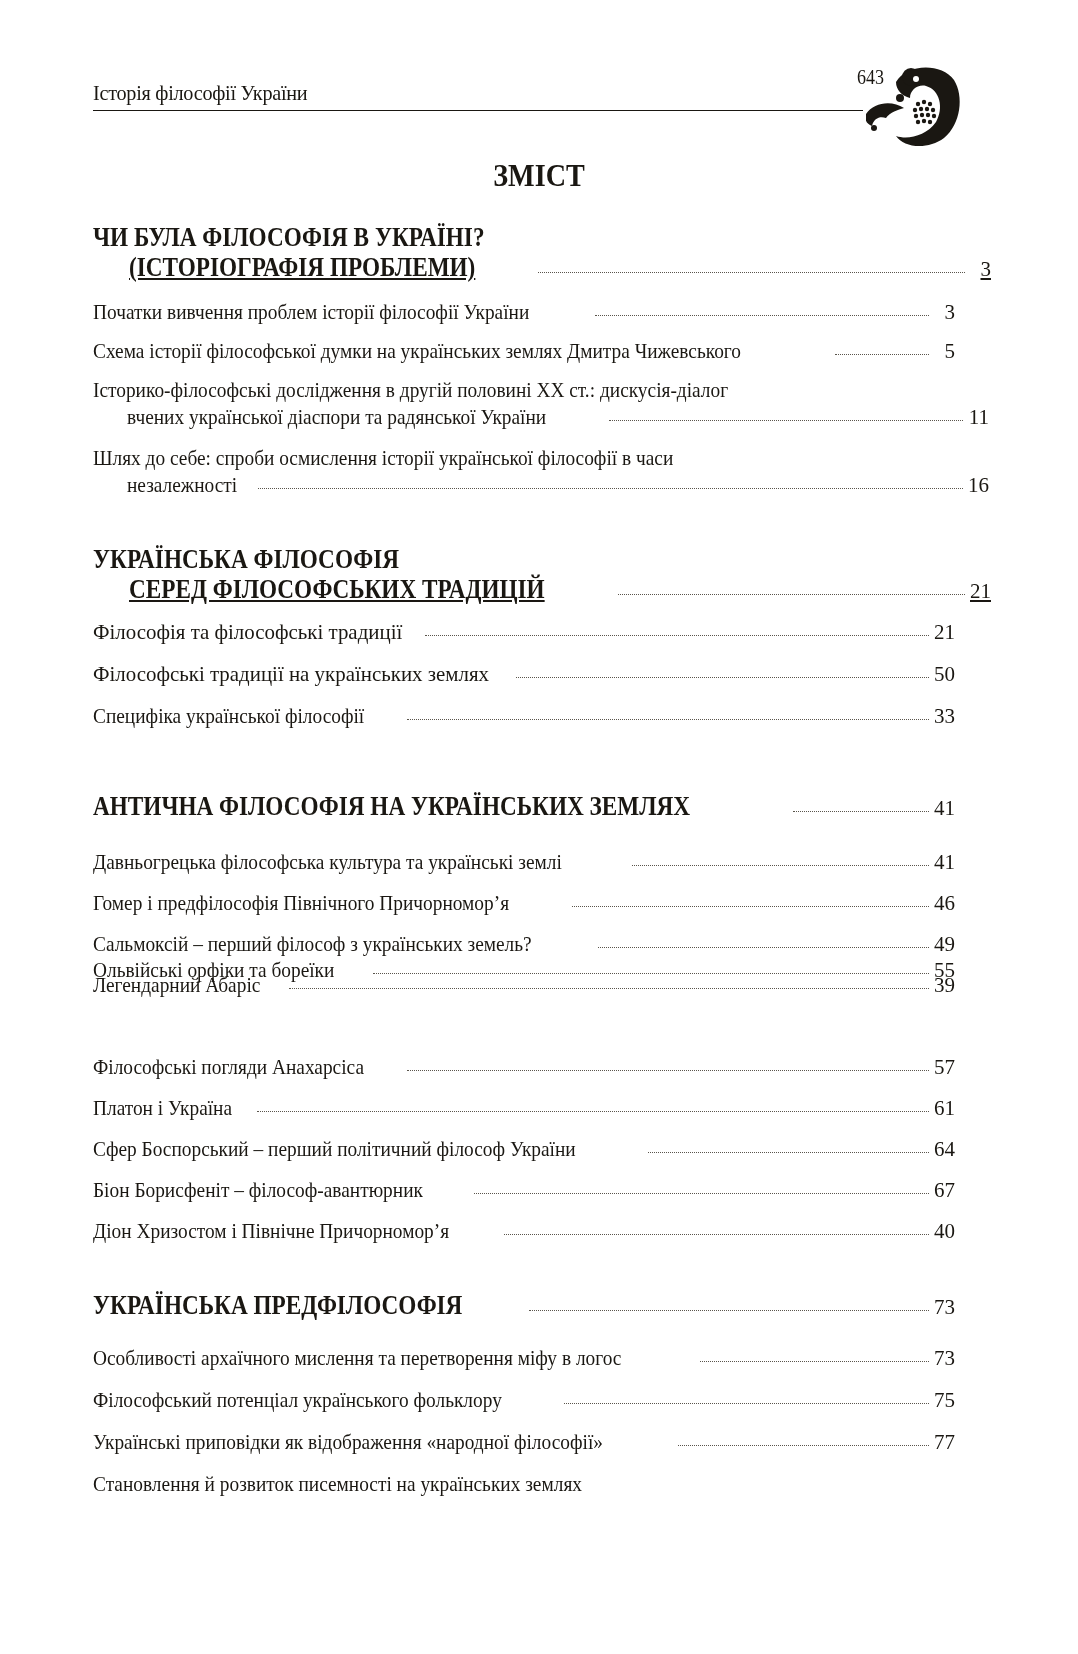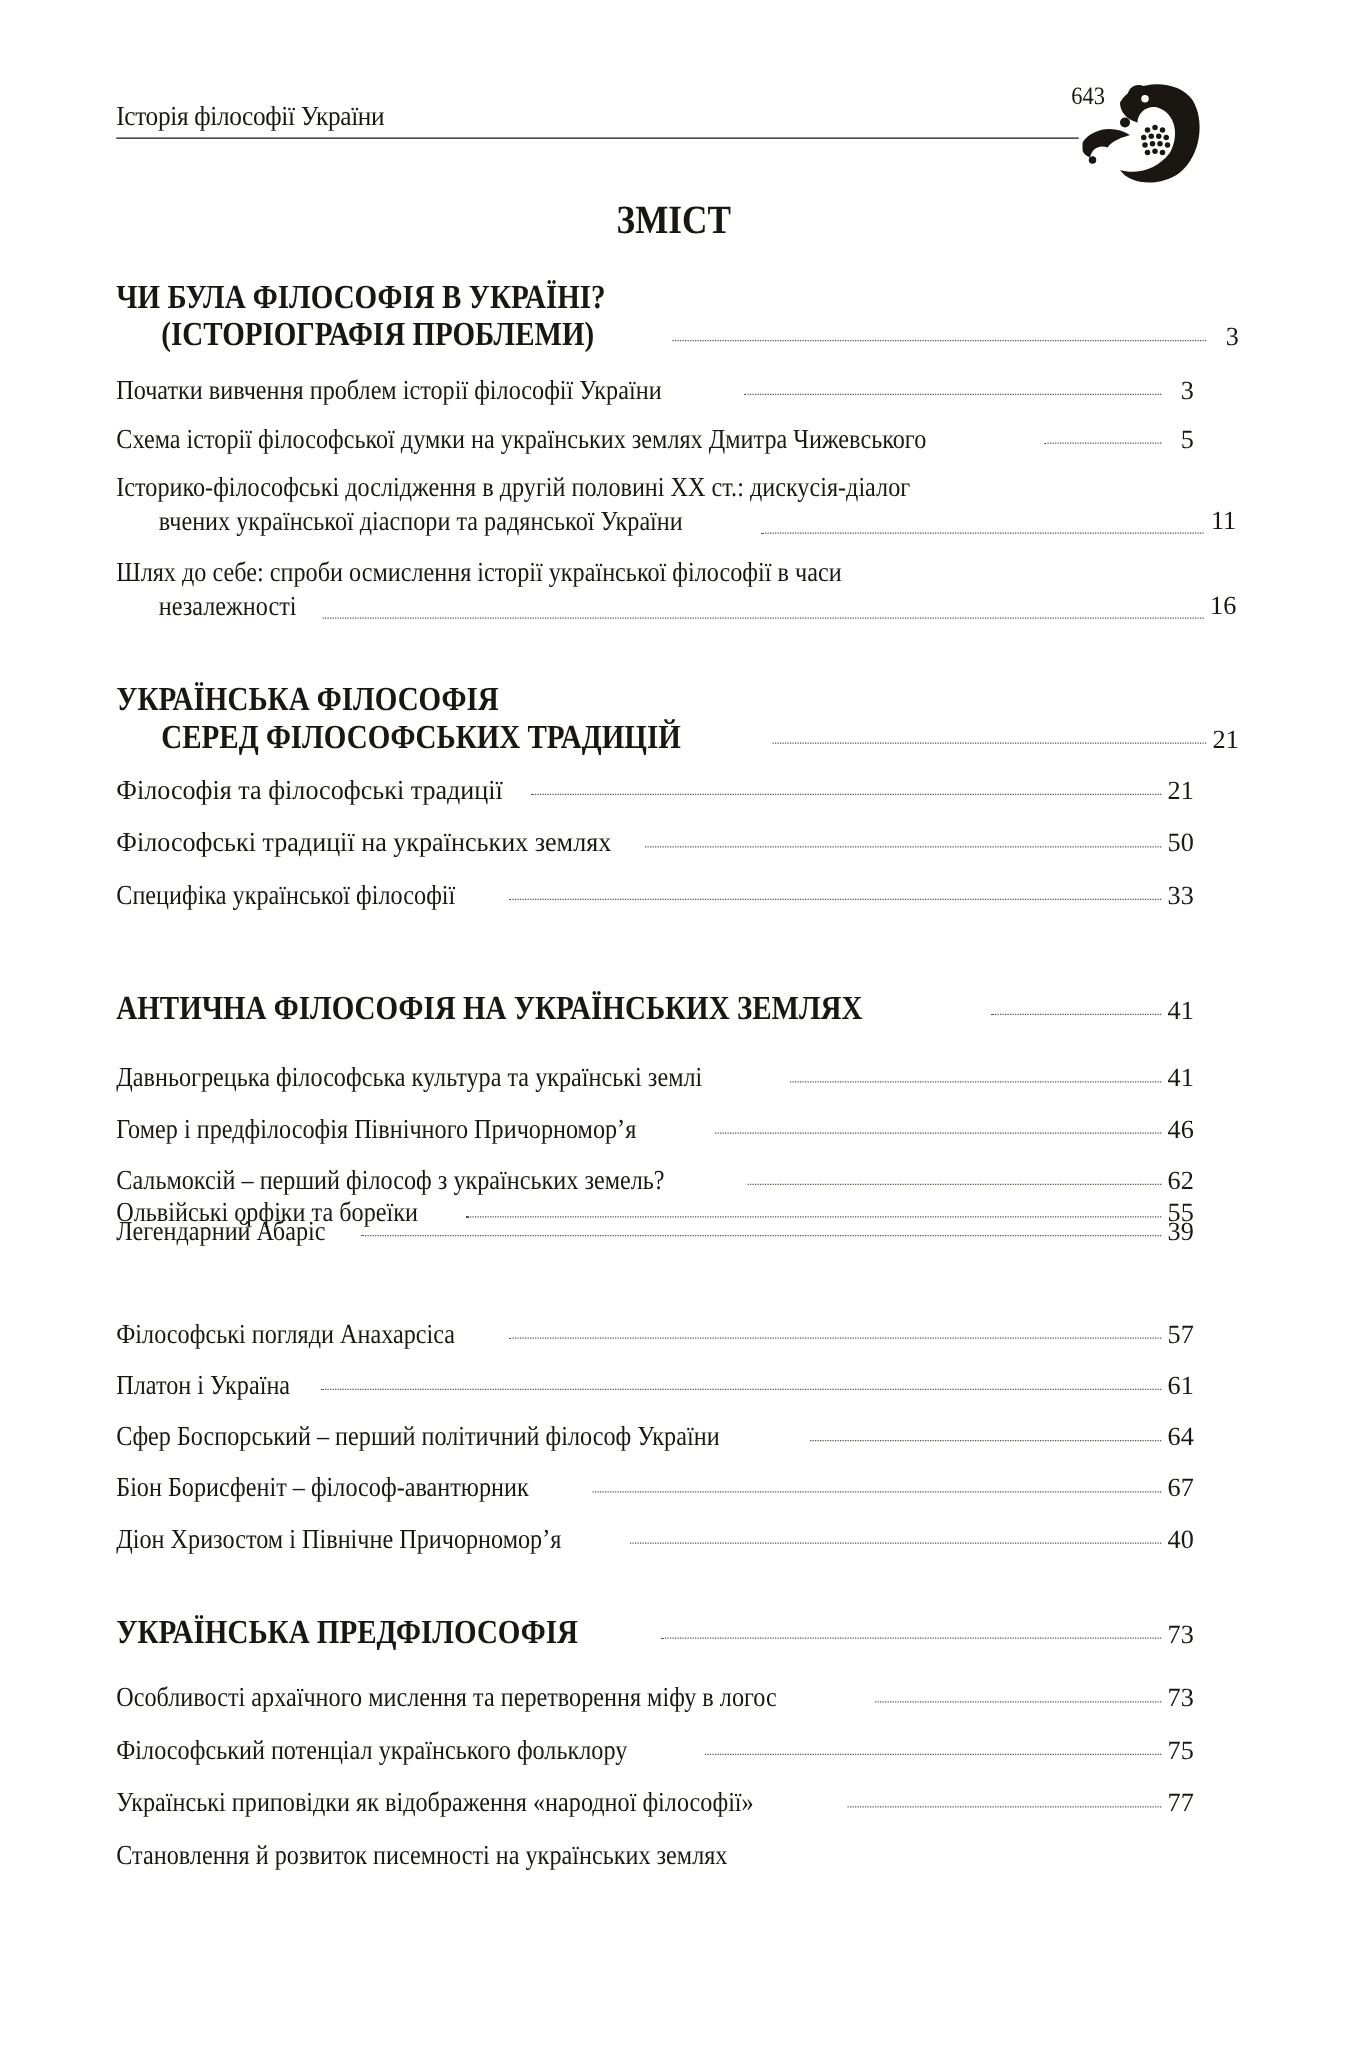--- a/index.html
+++ b/index.html
@@ -33,27 +33,27 @@
   .row .txt { white-space: nowrap; }
   .row .dots {
     flex: 1 1 auto; margin: 0 4px 0 6px; height: 1px;
     border-bottom: 1.2px dotted #5a554c; position: relative; top: -3px;
   }
   .row .pg { font-size: 21px; min-width: 22px; text-align: right; }
   .line1 { white-space: nowrap; }
 
   .sec { font-weight: bold; font-size: 27px; line-height: 30px; }
   .sec .txt, .sec .line1 { display: inline-block; transform: scaleX(0.86); transform-origin: left center; }
-  .sec .indent { padding-left: 36px; }
+  .sec .indent { padding-left: 36px; text-decoration: underline; }
   .sec .pg { font-weight: normal; }
 
   .sub { font-size: 22px; line-height: 27px; }
   .sub .txt, .sub .line1 { display: inline-block; transform: scaleX(0.88); transform-origin: left center; }
   .sub.round .txt, .sub.round .line1 { transform: scaleX(0.95); }
-  .sub .indent { padding-left: 34px; align-items: flex-end; }
+  .sub .indent { padding-left: 34px; }
 </style>
 </head>
 <body>
 
 <div class="page-header">
   <span class="running-title">Історія філософії України</span>
 </div>
 <span class="page-number">643</span>
 <svg class="ornament" viewBox="0 0 100 90">
   <path d="M30 20 C40 2, 75 0, 88 18 C98 34, 95 62, 78 76 C62 88, 38 86, 30 74 C42 78, 60 74, 70 60 C78 46, 74 28, 60 24 C52 22, 44 28, 44 36 C36 34, 30 28, 30 20 Z" fill="#1a1712"></path>
@@ -172,21 +172,21 @@
     <div class="row">
         <span class="txt">Гомер і предфілософія Північного Причорномор’я</span>
         <span class="dots"></span>
         <span class="pg">46</span>
       </div>
   </div>
   <div class="entry sub" style="top:930px">
     <div class="row">
         <span class="txt">Сальмоксій – перший філософ з українських земель?</span>
         <span class="dots"></span>
-        <span class="pg">62</span>
+        <span class="pg">49</span>
       </div>
   </div>
   <div class="entry sub" style="top:971px">
     <div class="row">
         <span class="txt">Легендарний Абаріс</span>
         <span class="dots"></span>
         <span class="pg">39</span>
       </div>
   </div>
   <div class="entry sub" style="top:956px">

